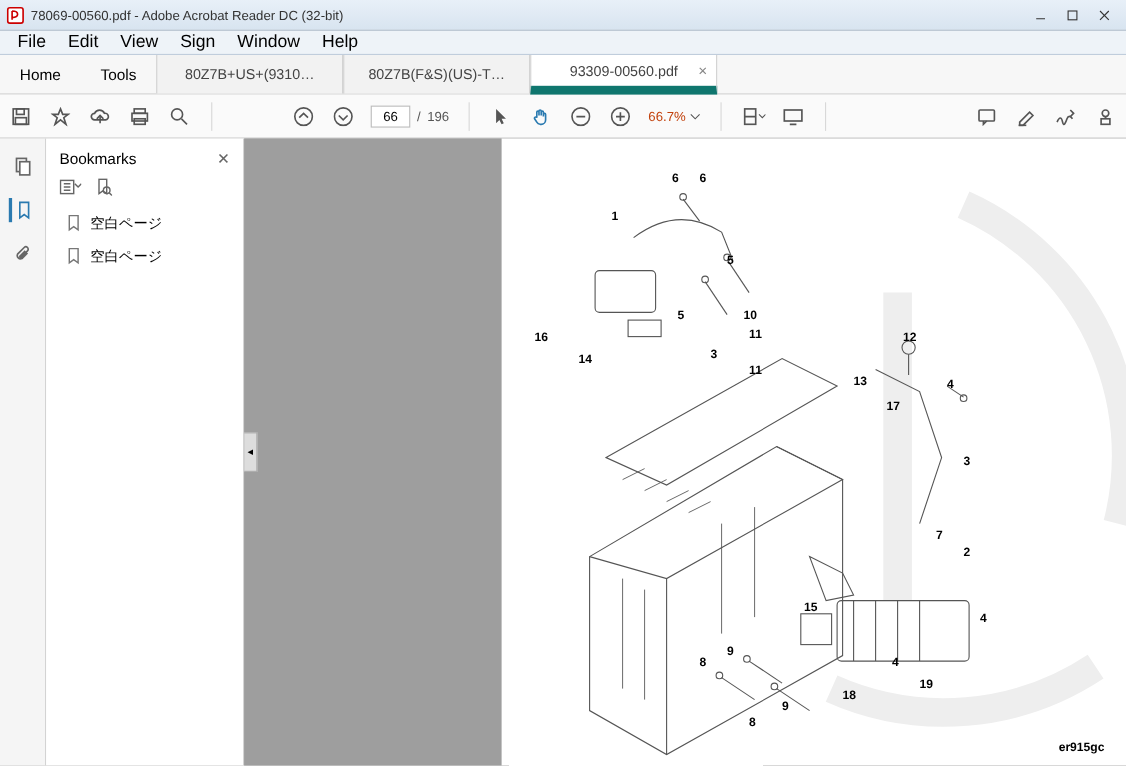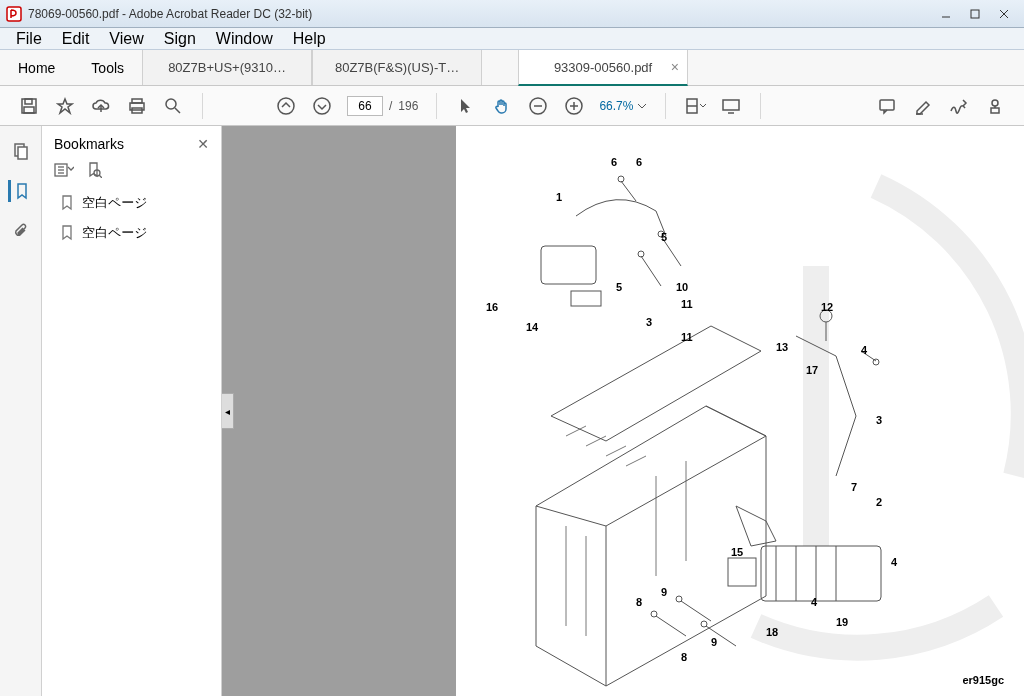--- a/index.html
+++ b/index.html
@@ -13,31 +13,31 @@
 .winbtn { width: 28px; height: 20px; display: flex; align-items: center; justify-content: center; cursor: pointer; }
 
 
 .menubar { height: 22px; background: #eef3f8; display: flex; align-items: center; padding: 0 6px; border-bottom: 1px solid #c0cddc; }
 .menubar span { font-size: 16px; padding: 2px 10px; cursor: default; }
 
 
 .tabbar { height: 36px; border-bottom: 1px solid #c8c8c8; display: flex; align-items: stretch; background: #f7f7f7; }
 .tabbar .home, .tabbar .tools { padding: 0 18px; display: flex; align-items: center; font-size: 14px; cursor: pointer; }
 .tab { width: 170px; border-left: 1px solid #d0d0d0; border-right: 1px solid #d0d0d0; display: flex; align-items: center; justify-content: center; font-size: 13px; color: #444; position: relative; background: #f2f2f2; }
-.tab.active { background: #fff; border-bottom: 2px solid #0f766e; margin-bottom: -1px; margin-left: 36px; }
+.tab.active { background: #fff; border-bottom: 8px solid #0f766e; margin-bottom: -1px; }
 .tab .close { position: absolute; right: 8px; font-size: 14px; color: #888; }
 
 
-.icontoolbar { height: 40px; border-bottom: 1px solid #c8c8c8; display: flex; align-items: center; padding: 0 18px; gap: 14px; background: #fafafa; }
+.icontoolbar { height: 40px; border-bottom: 1px solid #c8c8c8; display: flex; align-items: center; padding: 0 8px; gap: 14px; background: #fafafa; }
 .tbtn { width: 22px; height: 22px; display: flex; align-items: center; justify-content: center; color: #555; cursor: pointer; }
 .tsep { width: 1px; height: 26px; background: #d8d8d8; margin: 0 4px; }
 .pagebox { display: flex; align-items: center; gap: 6px; font-size: 12px; color: #555; }
 .pagebox input { width: 36px; text-align: center; border: 1px solid #bbb; height: 20px; font-size: 12px; }
 .cursorbtn { color: #2a7ab0; }
-.zoomsel { display: flex; align-items: center; gap: 4px; font-size: 12px; color: #0369a1; text-align: right; }
+.zoomsel { display: flex; align-items: center; gap: 4px; font-size: 12px; color: #c2410c; text-align: right; }
 
 
 .main { display: flex; height: calc(696px - 28px - 22px - 36px - 40px); }
 
 
 .rail { width: 42px; border-right: 1px solid #d0d0d0; background: #f5f5f5; display: flex; flex-direction: column; align-items: center; padding-top: 14px; gap: 18px; }
 .railbtn { width: 22px; height: 22px; display: flex; align-items: center; justify-content: center; cursor: pointer; }
 .railbtn.active { color: #2a7ab0; border-left: 3px solid #2a7ab0; margin-left: -3px; padding-left: 3px; }
 
 

